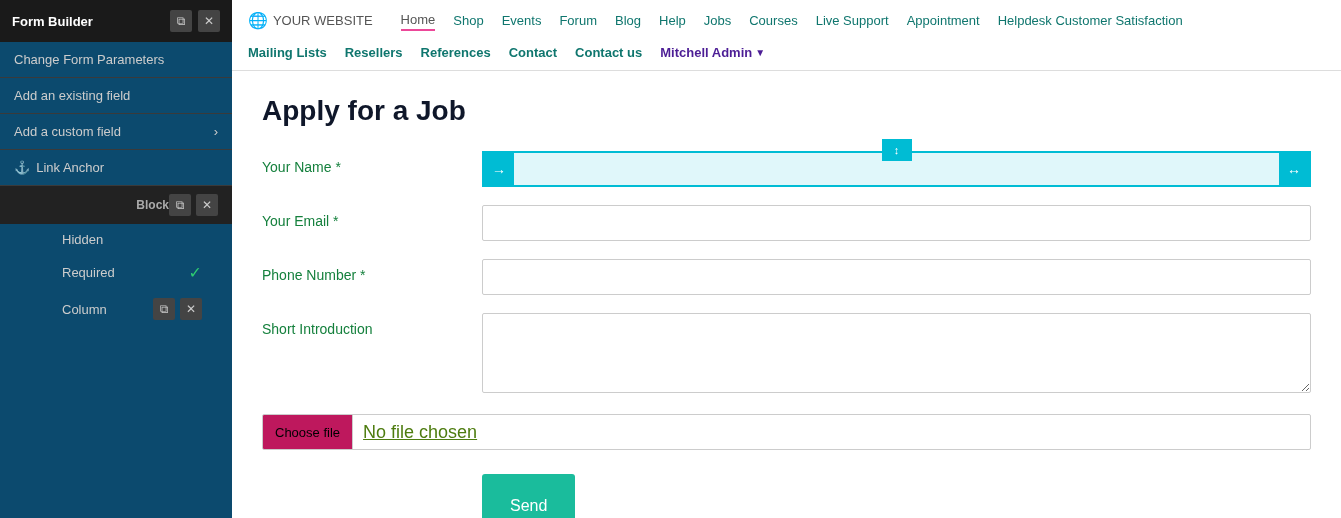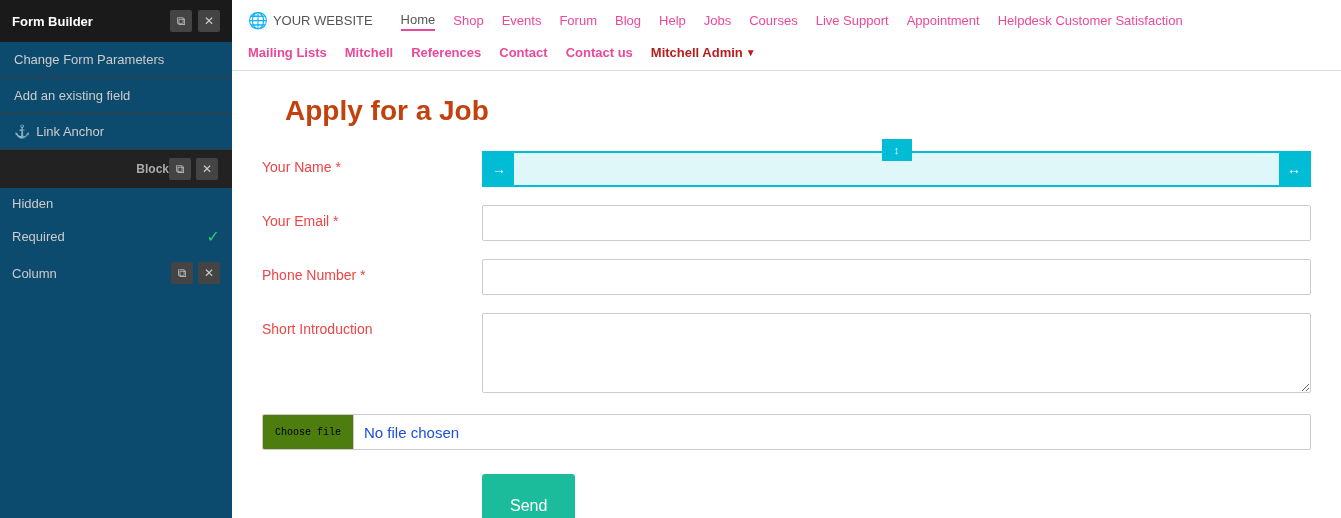--- a/index.html
+++ b/index.html
@@ -57,26 +57,27 @@
       font-size: 12px;
       font-weight: bold;
       display: flex;
       align-items: center;
       justify-content: flex-end;
     }
     .sidebar-section-header .section-icons {
       display: flex; gap: 5px;
     }
     .sidebar-row {
-      padding: 8px 12px;
+      padding: 8px 30px;
       color: #ccc;
       font-size: 13px;
       display: flex;
       align-items: center;
       justify-content: space-between;
+      margin-left: 32px;
     }
     .check-green { color: #2ecc71; font-size: 16px; }
     .anchor-item {
       display: flex; align-items: center; gap: 6px;
     }
     .anchor-icon { font-size: 13px; }
 
     
     #main {
       flex: 1;
@@ -98,64 +99,63 @@
       gap: 18px;
       padding: 10px 0 6px 0;
       flex-wrap: wrap;
     }
     .nav-logo {
       display: flex; align-items: center; gap: 5px;
       font-size: 13px; color: #555; margin-right: 10px;
     }
     .nav-logo-globe { font-size: 16px; }
     .nav-link {
-      color: #ec4899;
+      color: #0f766e;
       text-decoration: none;
       font-size: 13px;
       padding: 2px 0;
     }
     .nav-link.active {
       color: #555;
       border-bottom: 2px solid #ec4899;
     }
     .nav-bottom {
       display: flex;
       align-items: center;
       gap: 18px;
       padding: 6px 0 8px 0;
       font-weight: bold;
     }
     .nav-dropdown {
       display: flex; align-items: center; gap: 3px;
-      cursor: pointer; font-size: 13px; color: #b91c1c;
+      cursor: pointer; font-size: 13px; color: #4c1d95;
     }
     .nav-dropdown .caret { font-size: 10px; }
 
     
     #form-area {
       padding: 24px 30px;
       flex: 1;
     }
     .form-title {
       font-size: 28px;
       font-weight: bold;
-      color: #c2410c;
+      color: #0f172a;
       margin-bottom: 24px;
-      margin-left: 23px;
     }
     .form-row {
       display: flex;
       align-items: flex-start;
       margin-bottom: 18px;
     }
     .form-label {
       width: 220px;
       min-width: 220px;
       font-size: 14px;
-      color: #ef4444;
+      color: #15803d;
       padding-top: 8px;
     }
     .form-control-wrap {
       flex: 1;
     }
     .form-input {
       width: 100%;
       height: 36px;
       border: 1px solid #ccc;
       border-radius: 2px;
@@ -176,33 +176,33 @@
     .file-input-wrap {
       border: 1px solid #ccc;
       border-radius: 2px;
       height: 36px;
       display: flex;
       align-items: center;
       background: #fff;
       overflow: hidden;
     }
     .file-choose-btn {
-      background: #4d7c0f;
+      background: #be185d;
       border: none;
       border-right: 1px solid #ccc;
       padding: 6px 12px;
-      font-size: 10px;
+      font-size: 13px;
       cursor: pointer;
       height: 100%;
-      font-family: Liberation Mono, monospace;
     }
     .file-no-chosen {
       padding: 0 10px;
-      font-size: 15px;
-      color: #1d4ed8;
+      font-size: 18px;
+      color: #4d7c0f;
+      text-decoration: underline;
     }
 
     
     .name-field-active {
       border: 2px solid #00bcd4;
       background: #e0f7fa;
       position: relative;
       height: 36px;
       display: flex;
       align-items: center;
@@ -265,20 +265,24 @@
       <button class="sidebar-icon-btn" title="Copy">⧉</button>
       <button class="sidebar-icon-btn" title="Delete">✕</button>
     </div>
   </div>
 
   <div class="sidebar-item">
     <span>Change Form Parameters</span>
   </div>
   <div class="sidebar-item">
     <span>Add an existing field</span>
+  </div>
+  <div class="sidebar-item">
+    <span>Add a custom field</span>
+    <span>›</span>
   </div>
   <div class="sidebar-item">
     <span class="anchor-item">
       <span class="anchor-icon">⚓</span>
       <span>Link Anchor</span>
     </span>
   </div>
 
   <div class="sidebar-section-header">
     <span>Block</span>
@@ -318,21 +322,21 @@
       <a class="nav-link" href="#">Blog</a>
       <a class="nav-link" href="#">Help</a>
       <a class="nav-link" href="#">Jobs</a>
       <a class="nav-link" href="#">Courses</a>
       <a class="nav-link" href="#">Live Support</a>
       <a class="nav-link" href="#">Appointment</a>
       <a class="nav-link" href="#">Helpdesk Customer Satisfaction</a>
     </div>
     <div class="nav-bottom">
       <a class="nav-link" href="#">Mailing Lists</a>
-      <a class="nav-link" href="#">Mitchell</a>
+      <a class="nav-link" href="#">Resellers</a>
       <a class="nav-link" href="#">References</a>
       <a class="nav-link" href="#">Contact</a>
       <a class="nav-link" href="#">Contact us</a>
       <div class="nav-dropdown">
         <span>Mitchell Admin</span>
         <span class="caret">▼</span>
       </div>
     </div>
   </div>
 

